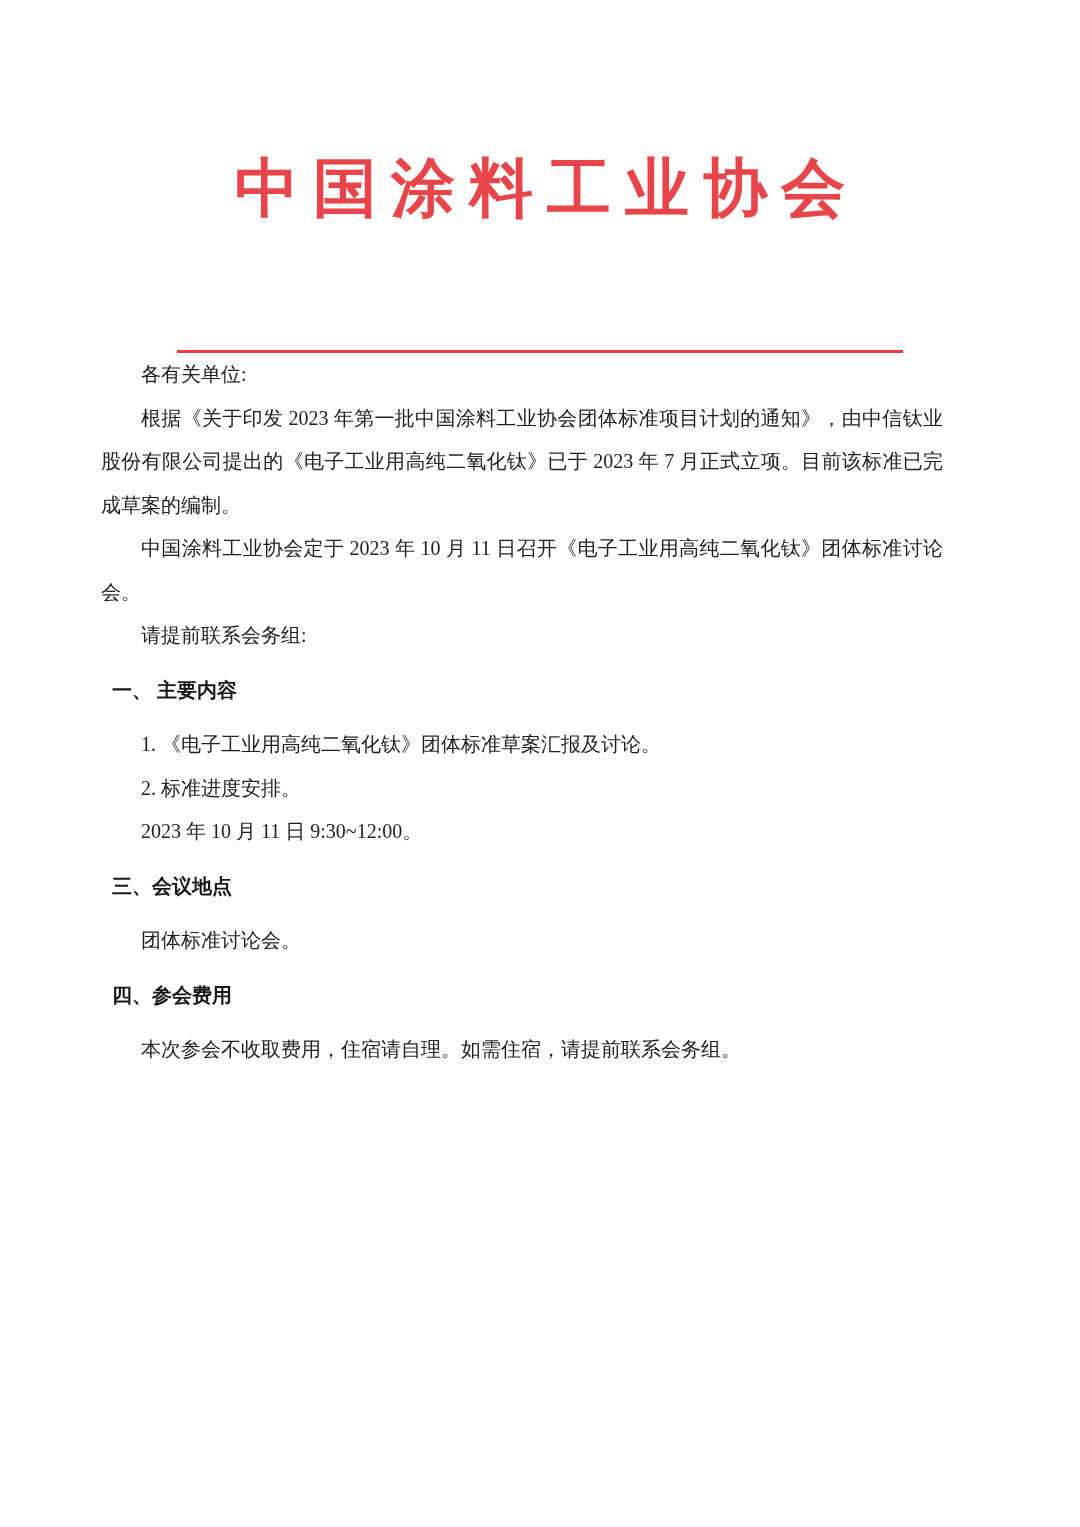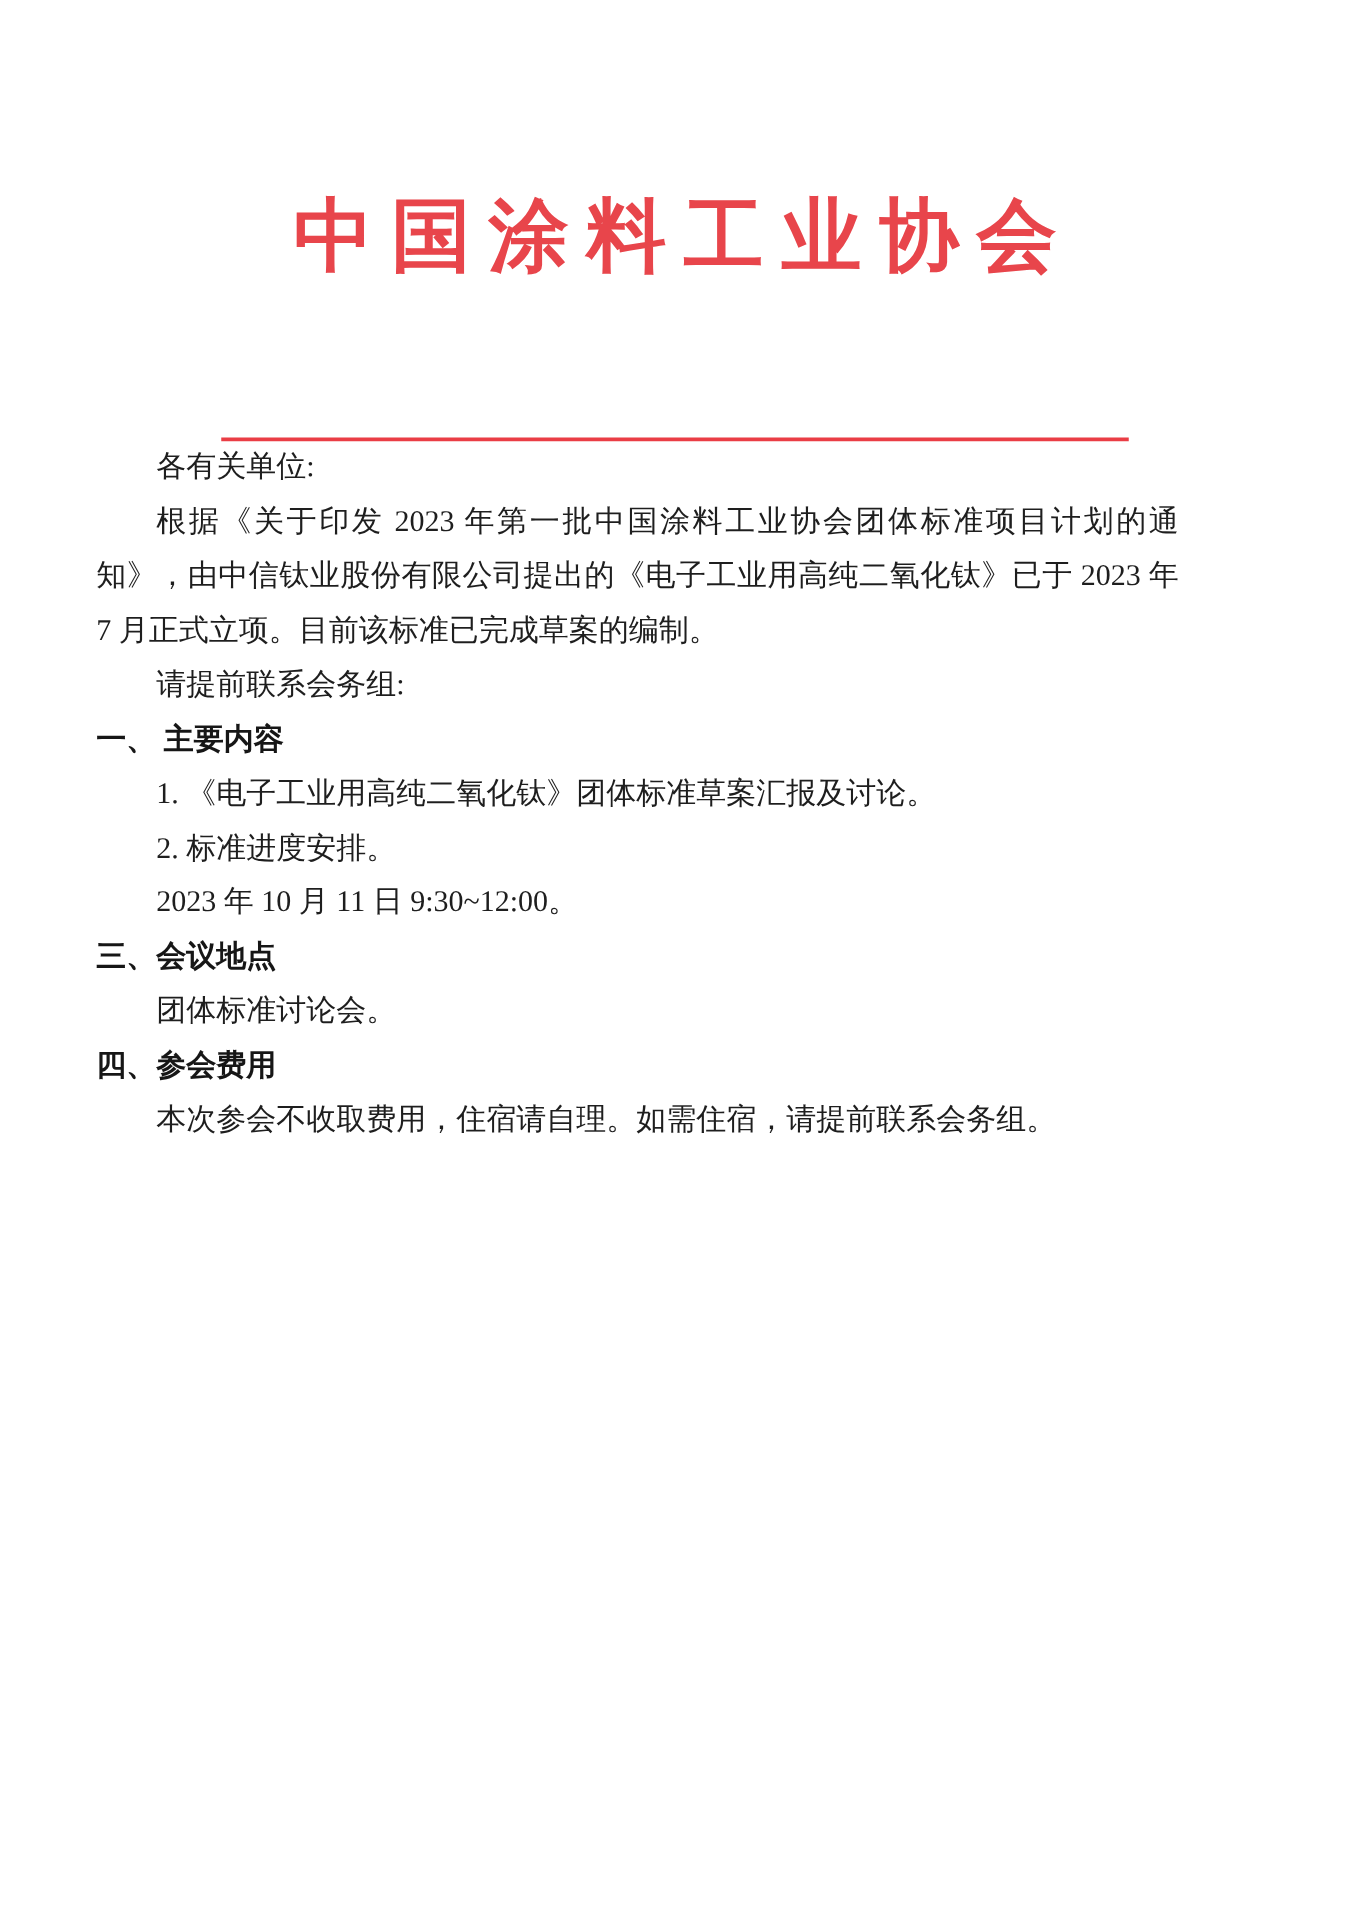--- a/index.html
+++ b/index.html
@@ -34,59 +34,60 @@
   }
   .title {
     margin-top: 68px;
     text-align: center;
     font-size: 38px;
     line-height: 57px;
     font-weight: 700;
     color: #121212;
   }
   .body-block {
-    padding: 0 137px 0 77px;
-    font-size: 24px;
+    padding: 0 137px 0 101px;
+    font-size: 20px;
     line-height: 43.5px;
     text-align: justify;
     color: #1e1e1e;
   }
   .salutation {
     text-indent: 0;
   }
   .para {
     text-indent: 2em;
     margin: 0;
   }
   .item {
     text-indent: 2em;
     margin: 0;
   }
   .heading {
     font-weight: 700;
     text-indent: 0;
-    margin: 0;
+    margin: 11px;
     color: #161616;
   }
 </style>
 </head>
 <body>
 
 <div class="page">
 
   <div class="letterhead" style="color: rgb(232, 69, 75);">中国涂料工业协会</div>
 
   <hr class="divider" style="background: rgb(234, 61, 69);">
 
 
   <div class="body-block">
     <p class="para salutation">各有关单位:</p>
 
     <p class="para">根据《关于印发 2023 年第一批中国涂料工业协会团体标准项目计划的通知》，由中信钛业股份有限公司提出的《电子工业用高纯二氧化钛》已于 2023 年 7 月正式立项。目前该标准已完成草案的编制。</p>
 
+    <p class="para">中国涂料工业协会定于 2023 年 10 月 11 日召开《电子工业用高纯二氧化钛》团体标准讨论会。</p>
 
     <p class="para">请提前联系会务组:</p>
 
     <p class="heading">一、 主要内容</p>
 
     <p class="item">1. 《电子工业用高纯二氧化钛》团体标准草案汇报及讨论。</p>
 
     <p class="item">2. 标准进度安排。</p>
 
 

